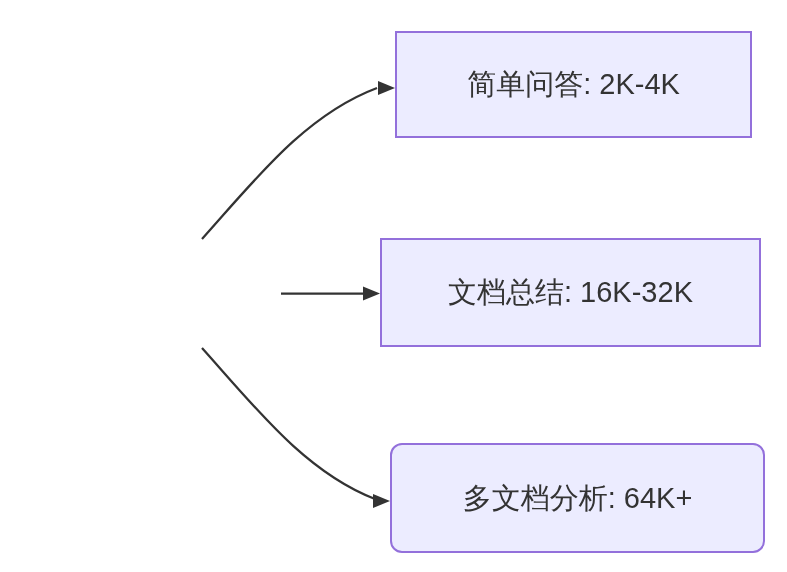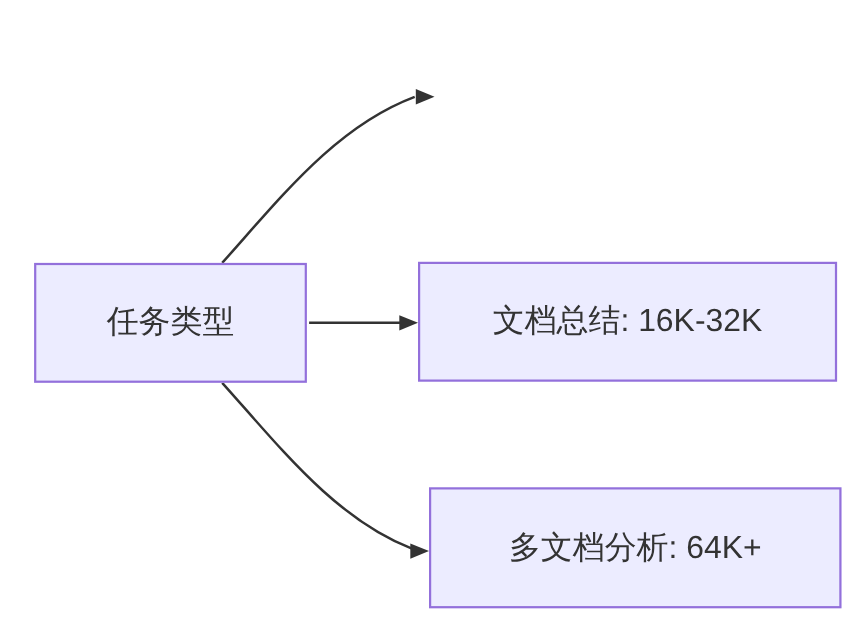--- a/index.html
+++ b/index.html
@@ -33,43 +33,43 @@
     justify-content: center;
     color: #333333;
     font-size: 29px;
     line-height: 1.2;
     white-space: nowrap;
     text-align: center;
   }
   .node-root   { left: 31px;  top: 239px; width: 248px; height: 109px; }
   .node-child1 { left: 395px; top: 31px;  width: 357px; height: 107px; }
   .node-child2 { left: 380px; top: 238px; width: 381px; height: 109px; }
-  .node-child3 { left: 390px; top: 443px; width: 375px; height: 110px; }
+  .node-child3 { left: 390px; top: 443px; width: 375px; height: 110px; border-radius: 12px; }
 </style>
 </head>
 <body>
 
 <div class="canvas">
 
   <svg class="edges" viewBox="0 0 787 572" aria-hidden="true">
 
     <path d="M 202 239 C 255 180, 305 115, 377 88" fill="none" stroke="#333333" stroke-width="2.25"></path>
     <polygon points="378,81 378,95 395,88" fill="#333333"></polygon>
 
     <path d="M 281 293.5 L 366 293.5" fill="none" stroke="#333333" stroke-width="2.25"></path>
     <polygon points="363,286.5 363,300.5 380,293.5" fill="#333333"></polygon>
 
     <path d="M 202 348 C 255 407, 305 472, 375 499" fill="none" stroke="#333333" stroke-width="2.25"></path>
     <polygon points="373,494 373,508 390,501" fill="#333333"></polygon>
   </svg>
 
-  <div class="node node-root">
-    <span>任务类型</span>
+
+  <div class="node node-child1">
+    <span>简单问答: 2K-4K</span>
   </div>
-
 
   <div class="node node-child2">
     <span>文档总结: 16K-32K</span>
   </div>
 
   <div class="node node-child3">
     <span>多文档分析: 64K+</span>
   </div>
 
 </div>

